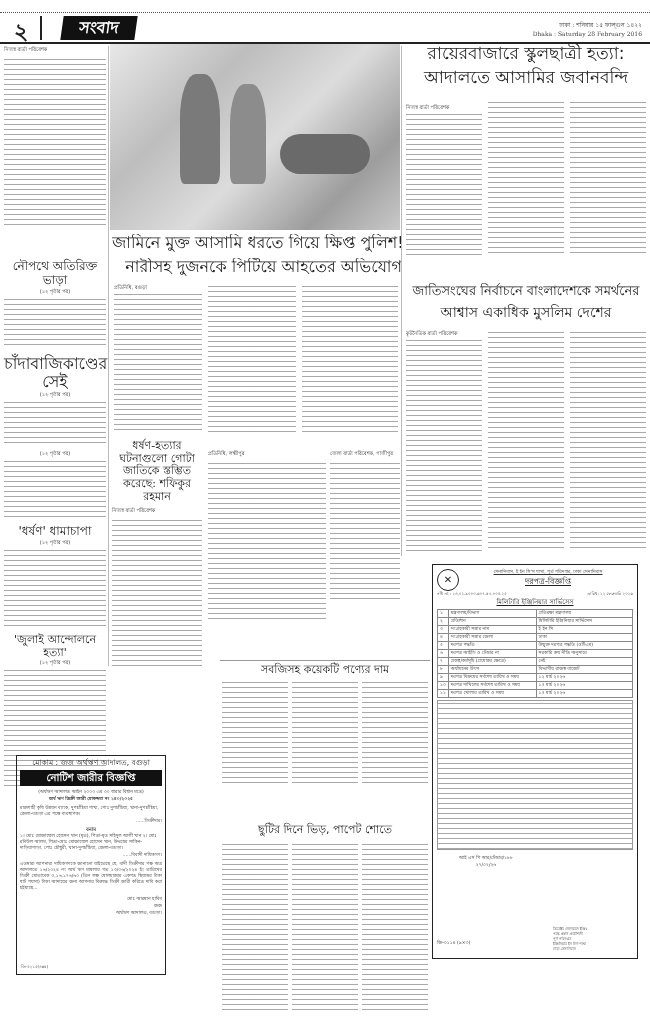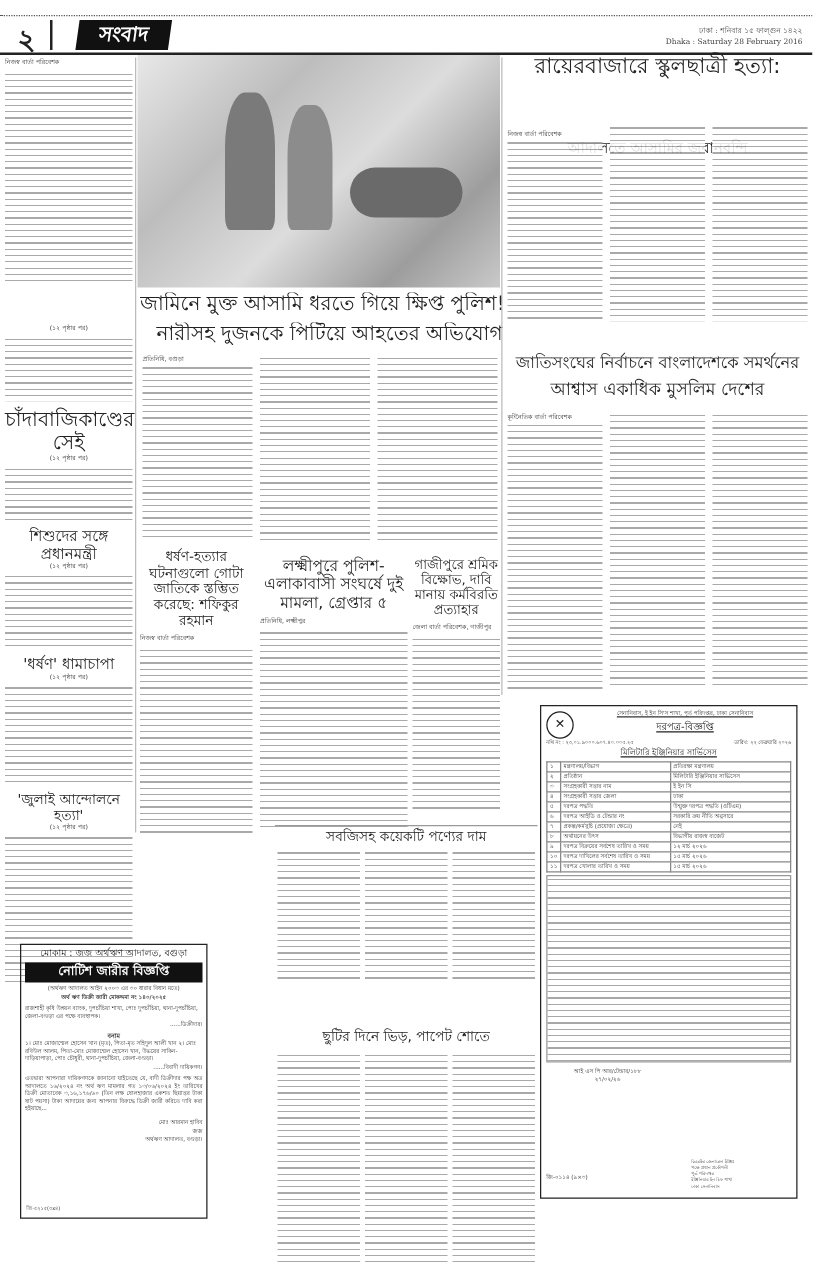--- a/index.html
+++ b/index.html
@@ -36,26 +36,26 @@
   <div>ঢাকা : শনিবার ১৫ ফাল্গুন ১৪২২</div>
   <div>Dhaka : Saturday 28 February 2016</div>
 </div>
 <div class="abs rule"></div>
 
 <div class="abs" style="left:4px;top:46px;width:102px;">
   <div class="by">নিজস্ব বার্তা পরিবেশক</div>
   <div class="txt" style="height:170px;margin-top:3px;"></div>
 </div>
 <div class="abs" style="left:4px;top:260px;width:102px;">
+  <div class="hd" style="font-size:12px;">নৌপথে অতিরিক্ত ভাড়া</div>
   <div class="small" style="text-align:center">(১২ পৃষ্ঠার পর)</div>
   <div class="txt" style="height:52px;margin:2px 0 6px;"></div>
   <div class="hd" style="font-size:16px;">চাঁদাবাজিকাণ্ডের সেই</div>
   <div class="small" style="text-align:center">(১২ পৃষ্ঠার পর)</div>
   <div class="txt" style="height:44px;margin:2px 0 6px;"></div>
-  <div class="hd" style="font-size:12px;">শিশুদের সঙ্গে প্রধানমন্ত্রী</div>
   <div class="small" style="text-align:center">(১২ পৃষ্ঠার পর)</div>
   <div class="txt" style="height:60px;margin:2px 0 6px;"></div>
   <div class="hd" style="font-size:12px;">'ধর্ষণ' ধামাচাপা</div>
   <div class="small" style="text-align:center">(১২ পৃষ্ঠার পর)</div>
   <div class="txt" style="height:80px;margin:2px 0 6px;"></div>
   <div class="hd" style="font-size:11px;">'জুলাই আন্দোলনে হত্যা'</div>
   <div class="small" style="text-align:center">(১২ পৃষ্ঠার পর)</div>
   <div class="txt" style="height:120px;margin-top:2px;"></div>
 </div>
 <div class="vline" style="left:108px;top:46px;height:620px;"></div>
@@ -67,46 +67,44 @@
 </div>
 
 <div class="abs hd" style="left:112px;top:234px;width:290px;font-size:16px;white-space:nowrap;overflow:hidden;">জামিনে মুক্ত আসামি ধরতে গিয়ে ক্ষিপ্ত পুলিশ!</div>
 <div class="abs hd" style="left:112px;top:258px;width:290px;font-size:16px;white-space:nowrap;overflow:hidden;text-align:right;">নারীসহ দুজনকে পিটিয়ে আহতের অভিযোগ</div>
 <div class="abs by" style="left:114px;top:284px;">প্রতিনিধি, বগুড়া</div>
 <div class="abs txt" style="left:114px;top:292px;width:88px;height:140px;"></div>
 <div class="abs txt" style="left:208px;top:284px;width:88px;height:148px;"></div>
 <div class="abs txt" style="left:302px;top:284px;width:96px;height:148px;"></div>
 
 <div class="abs hd" style="left:404px;top:44px;width:244px;font-size:17px;white-space:nowrap;">রায়েরবাজারে স্কুলছাত্রী হত্যা:</div>
-<div class="abs hd" style="left:404px;top:68px;width:244px;font-size:12px;white-space:nowrap;margin-top:44px;">আদালতে আসামির জবানবন্দি</div>
+<div class="abs hd" style="left:404px;top:68px;width:244px;font-size:17px;white-space:nowrap;">আদালতে আসামির জবানবন্দি</div>
 <div class="abs by" style="left:406px;top:104px;">নিজস্ব বার্তা পরিবেশক</div>
 <div class="abs txt" style="left:406px;top:112px;width:76px;height:145px;"></div>
 <div class="abs txt" style="left:488px;top:100px;width:76px;height:157px;"></div>
 <div class="abs txt" style="left:570px;top:100px;width:76px;height:157px;"></div>
 
 <div class="abs hd" style="left:404px;top:284px;width:244px;font-size:13px;white-space:nowrap;text-align:center;">জাতিসংঘের নির্বাচনে বাংলাদেশকে সমর্থনের</div>
 <div class="abs hd" style="left:404px;top:304px;width:244px;font-size:14px;white-space:nowrap;">আশ্বাস একাধিক মুসলিম দেশের</div>
 <div class="abs by" style="left:406px;top:330px;">কূটনৈতিক বার্তা পরিবেশক</div>
 <div class="abs txt" style="left:406px;top:338px;width:76px;height:214px;"></div>
 <div class="abs txt" style="left:488px;top:330px;width:76px;height:222px;"></div>
 <div class="abs txt" style="left:570px;top:330px;width:76px;height:222px;"></div>
 <div class="vline" style="left:401px;top:46px;height:510px;"></div>
 
 <div class="abs" style="left:112px;top:440px;width:90px;">
   <div class="hd" style="font-size:11px;">ধর্ষণ-হত্যার ঘটনাগুলো গোটা জাতিকে স্তম্ভিত করেছে: শফিকুর রহমান</div>
   <div class="by" style="margin-top:4px;">নিজস্ব বার্তা পরিবেশক</div>
   <div class="txt" style="height:150px;margin-top:3px;"></div>
 </div>
 <div class="abs" style="left:208px;top:446px;width:118px;">
-  <div class="hd" style="font-size:12.5px;">লক্ষ্মীপুরে পুলিশ-এলাকাবাসী সংঘর্ষে দুই মামলা, গ্রেপ্তার ৫</div>
   <div class="by" style="margin-top:4px;">প্রতিনিধি, লক্ষ্মীপুর</div>
   <div class="txt" style="height:160px;margin-top:3px;"></div>
 </div>
 <div class="abs" style="left:330px;top:446px;width:70px;">
-  <div class="hd" style="font-size:10.5px;">গাজীপুরে শ্রমিক বিক্ষোভ, দাবি মানায় কর্মবিরতি প্রত্যাহার</div>
   <div class="by" style="margin-top:4px;">জেলা বার্তা পরিবেশক, গাজীপুর</div>
   <div class="txt" style="height:140px;margin-top:3px;"></div>
 </div>
 
 <div class="hline" style="left:220px;top:660px;width:210px;"></div>
 <div class="abs hd" style="left:220px;top:664px;width:210px;font-size:11px;">সবজিসহ কয়েকটি পণ্যের দাম</div>
 <div class="abs txt" style="left:222px;top:680px;width:66px;height:105px;"></div>
 <div class="abs txt" style="left:292px;top:680px;width:66px;height:105px;"></div>
 <div class="abs txt" style="left:362px;top:680px;width:66px;height:105px;"></div>
 <div class="abs hd" style="left:220px;top:824px;width:210px;font-size:11px;">ছুটির দিনে ভিড়, পাপেট শোতে</div>

